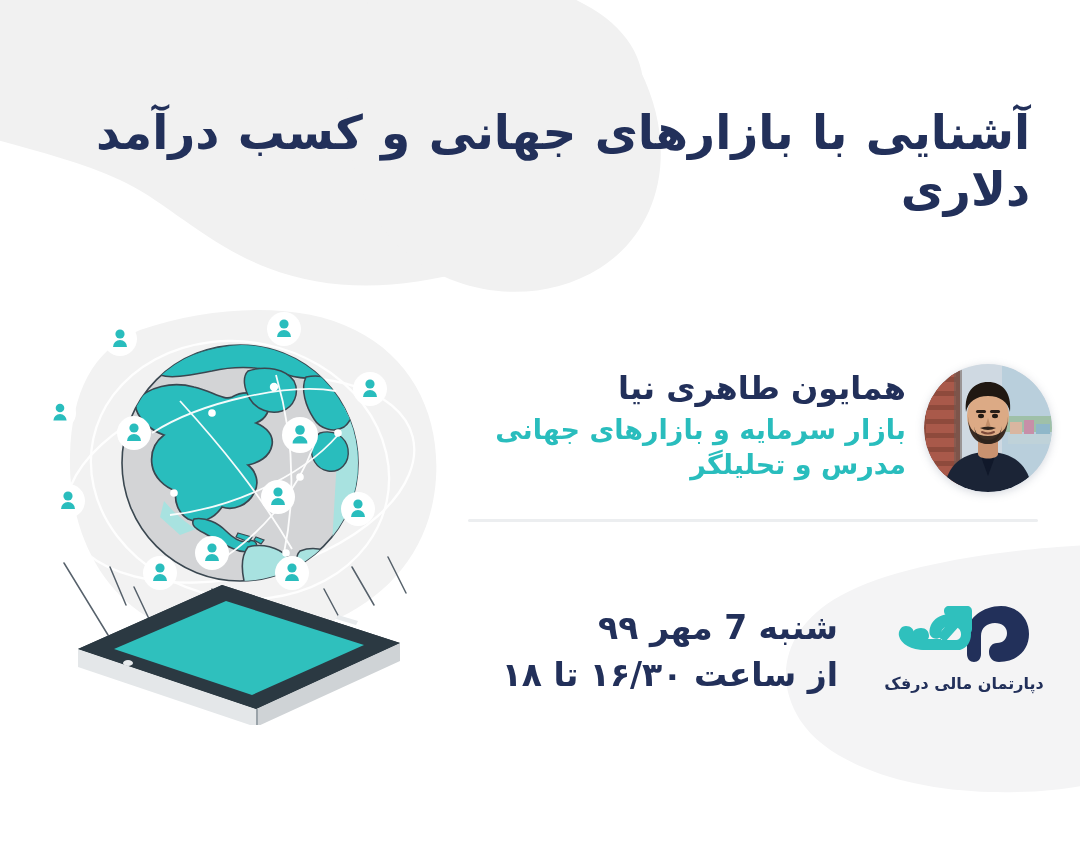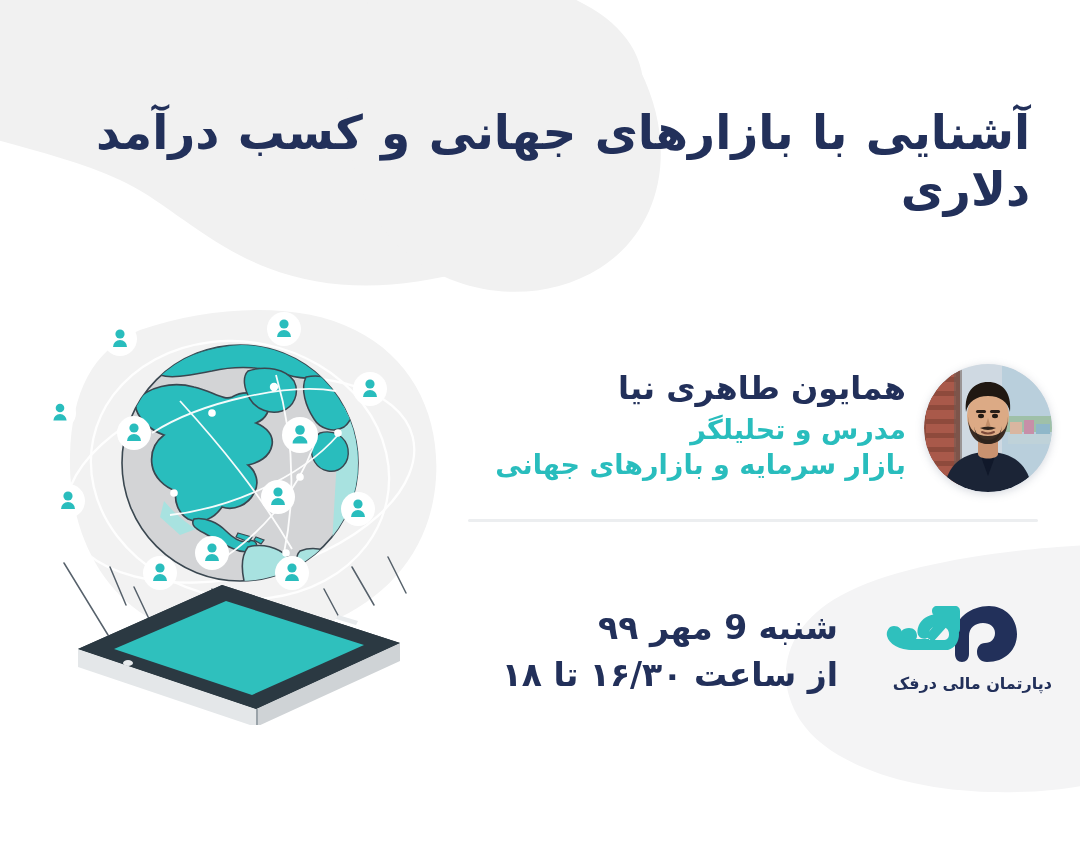--- a/index.html
+++ b/index.html
@@ -130,24 +130,24 @@
     font-size: 33px;
     font-weight: bold;
     color: #22305a;
     line-height: 1.42;
     margin: 0;
   }
 
   
   .logo-block {
     position: absolute;
-    right: 28px;
+    right: 16px;
     top: 592px;
     width: 200px;
-    text-align: right;
+    text-align: center;
     direction: rtl;
   }
   .logo-mark {
     width: 150px;
     height: 78px;
     margin: 0 auto;
     display: block;
   }
   .logo-caption {
     font-size: 16px;
@@ -425,29 +425,29 @@
 
           <path d="M 58,68 q 6,3 12,0" stroke="#7d4a3a" stroke-width="2" fill="none" stroke-linecap="round"></path>
 
           <path d="M 56,64 q 8,-3 16,0 q -8,4 -16,0 Z" fill="#2e231c"></path>
         </g>
       </svg>
     </div>
 
     <div class="speaker-text">
       <p class="speaker-name">همایون طاهری نیا</p>
+      <p class="speaker-role-line">بازار سرمایه و بازارهای جهانی</p>
       <p class="speaker-role-line">مدرس و تحلیلگر</p>
-      <p class="speaker-role-line">بازار سرمایه و بازارهای جهانی</p>
     </div>
   </div>
 
   <div class="divider"></div>
 
   <div class="datetime-block">
-    <p class="date-line">شنبه 9 مهر ۹۹</p>
+    <p class="date-line">شنبه 7 مهر ۹۹</p>
     <p class="time-line">از ساعت ۱۶/۳۰ تا ۱۸</p>
   </div>
 
   <div class="logo-block">
     <svg class="logo-mark" viewBox="0 0 150 78" xmlns="http://www.w3.org/2000/svg">
 
       <path fill="#22305a" d="M 112,14
                C 128,14 140,26 140,42
                C 140,58 128,70 110,70
                C 104,70 100,66 100,60

